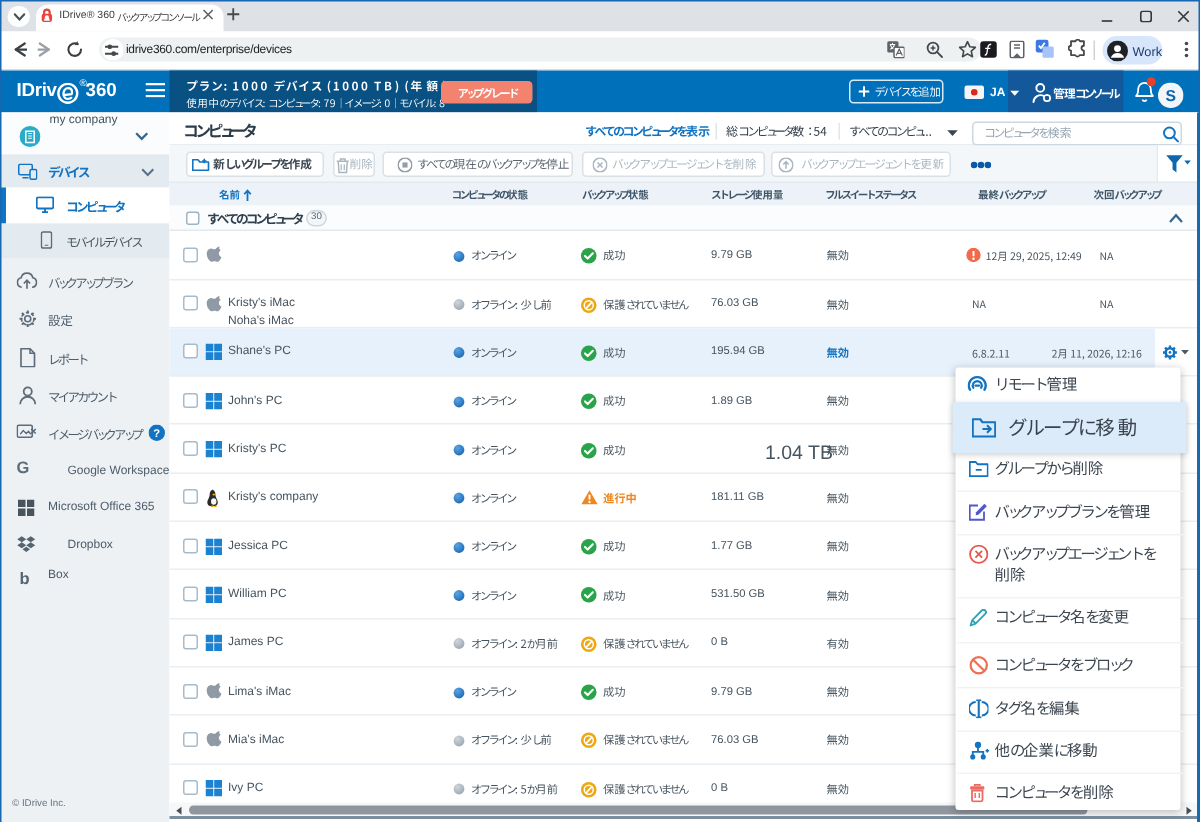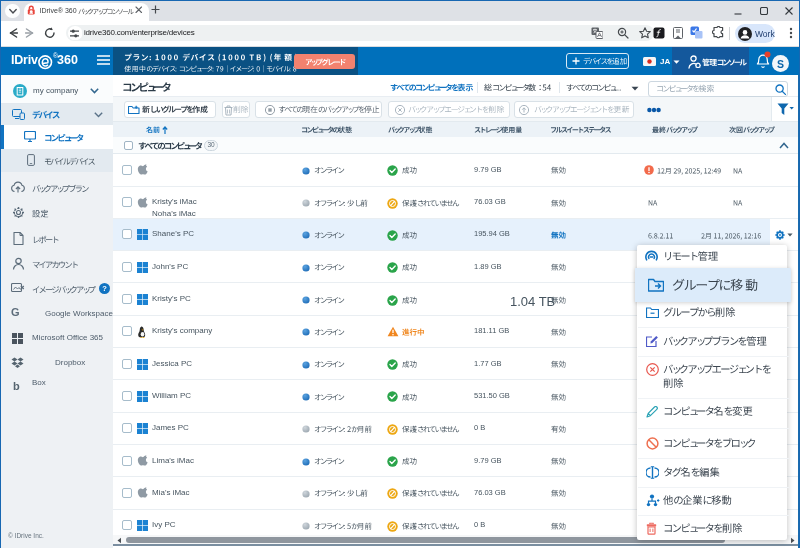--- a/index.html
+++ b/index.html
@@ -458,21 +458,21 @@
       <circle cx="8.5" cy="8.5" r="8.5" fill="#f2f6fa"></circle>
       <text x="8.5" y="12.5" font-size="10.5" font-weight="bold" fill="#0d65aa" text-anchor="middle" font-family="Liberation Sans">S</text>
     </svg>
     <div style="position:absolute;left:0px;top:75px;width:113px;height:473px;background:#eef1f4;"></div>
     <div style="position:absolute;left:0px;top:75px;width:113px;height:29px;background:#fafcfd;border-bottom:1px solid #e2e8ee;"></div>
     <svg style="position:absolute;left:13px;top:84px;" width="14" height="14" viewBox="0 0 14 14">
       <circle cx="7" cy="7" r="7" fill="#2aabc8"></circle>
       <rect x="4.2" y="3.5" width="5.6" height="7.5" fill="none" stroke="#fff" stroke-width="1"></rect>
       <path d="M5.8 5 h2.4 M5.8 6.6 h2.4 M5.8 8.2 h2.4" stroke="#fff" stroke-width="0.7"></path>
     </svg>
-    <span style="position:absolute;left:33px;top:87px;font-size:8px;color:#44535f;font-weight:400;white-space:nowrap;line-height:1;">my company</span>
+    <span style="position:absolute;left:33px;top:76px;font-size:8px;color:#44535f;font-weight:400;white-space:nowrap;line-height:1;">my company</span>
     <svg style="position:absolute;left:90px;top:88px;" width="9" height="6" viewBox="0 0 9 6">
       <path d="M0.8 0.8 L4.5 4.6 L8.2 0.8" stroke="#33678f" stroke-width="1.5" fill="none"></path>
     </svg>
     <div style="position:absolute;left:0px;top:104px;width:113px;height:21px;background:#e3eaf0;"></div>
     <svg style="position:absolute;left:12px;top:109px;" width="13" height="11" viewBox="0 0 13 11">
       <rect x="0.5" y="0.5" width="9" height="7" rx="1" stroke="#1173c1" fill="none"></rect>
       <path d="M3 9.5 h4" stroke="#1173c1"></path>
       <rect x="8" y="4" width="4.5" height="6.5" rx="1" fill="#e3eaf0" stroke="#1173c1"></rect>
     </svg>
     <svg style="position:absolute;left:32.0px;top:109.0px;overflow:visible;" width="26.5" height="11.6" viewBox="0 -9.01 26.52 11.56">
@@ -599,21 +599,21 @@
     </svg>
     <span style="position:absolute;left:20px;top:310px;font-size:8px;color:#4d5c6a;font-weight:400;white-space:nowrap;line-height:1;margin-left:25px;">Google Workspace</span>
     <span style="position:absolute;left:11px;top:307px;font-size:11px;color:#5c6c7a;font-weight:700;white-space:nowrap;line-height:1;">G</span>
     <span style="position:absolute;left:32px;top:334px;font-size:8px;color:#4d5c6a;font-weight:400;white-space:nowrap;line-height:1;">Microsoft Office 365</span>
     <svg style="position:absolute;left:12px;top:333px;" width="11" height="11" viewBox="0 0 11 11">
       <rect x="0" y="0" width="5" height="5" fill="#4a545e"></rect>
       <rect x="6" y="0" width="5" height="5" fill="#4a545e"></rect>
       <rect x="0" y="6" width="5" height="5" fill="#4a545e"></rect>
       <rect x="6" y="6" width="5" height="5" fill="#4a545e"></rect>
     </svg>
-    <span style="position:absolute;left:32px;top:359px;font-size:8px;color:#4d5c6a;font-weight:400;white-space:nowrap;line-height:1;padding-left:23px;">Dropbox</span>
+    <span style="position:absolute;left:22px;top:359px;font-size:8px;color:#4d5c6a;font-weight:400;white-space:nowrap;line-height:1;padding-left:23px;">Dropbox</span>
     <svg style="position:absolute;left:11px;top:357px;" width="13" height="12" viewBox="0 0 13 12">
       <path d="M3.5 0.5 L6.5 2.5 L3.5 4.5 L0.5 2.5 Z M9.5 0.5 L12.5 2.5 L9.5 4.5 L6.5 2.5 Z M3.5 4.5 L6.5 6.5 L3.5 8.5 L0.5 6.5 Z M9.5 4.5 L12.5 6.5 L9.5 8.5 L6.5 6.5 Z M6.5 7.5 L9 9.2 L6.5 11 L4 9.2 Z" fill="#55646f"></path>
     </svg>
     <span style="position:absolute;left:32px;top:379px;font-size:8px;color:#4d5c6a;font-weight:400;white-space:nowrap;line-height:1;">Box</span>
     <span style="position:absolute;left:13px;top:381px;font-size:11px;color:#55646f;font-weight:700;white-space:nowrap;line-height:1;">b</span>
     <span style="position:absolute;left:8px;top:533px;font-size:6.5px;color:#66737e;font-weight:400;white-space:nowrap;line-height:1;">© IDrive Inc.</span>
     <div style="position:absolute;left:113px;top:75px;width:687px;height:473px;background:#ffffff;"></div>
     <div style="position:absolute;left:113px;top:75px;width:687px;height:22px;background:#ffffff;border-bottom:1px solid #e8edf2;"></div>
     <svg style="position:absolute;left:122.0px;top:80.4px;overflow:visible;" width="47.5" height="14.3" viewBox="0 -11.13 47.46 14.28">
       <g transform="scale(0.01050,-0.01050)" fill="#2d3c49">

